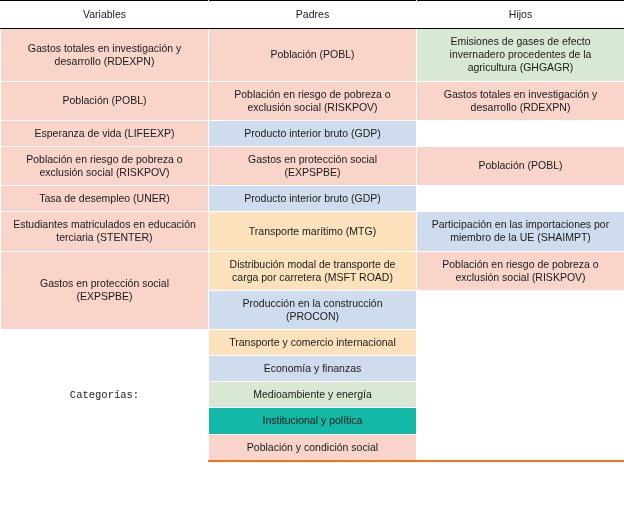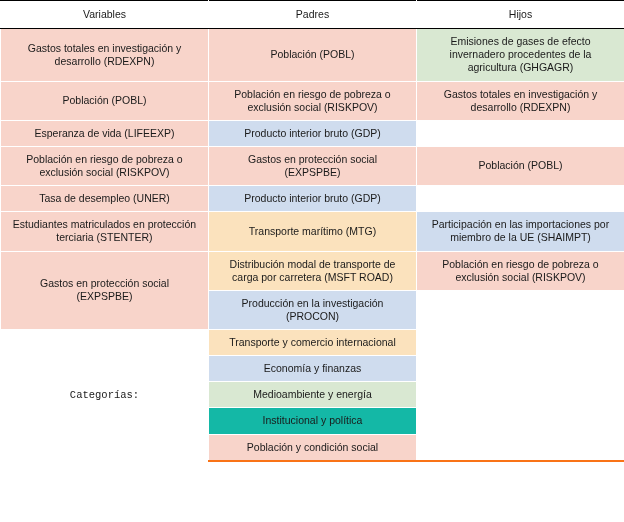--- a/index.html
+++ b/index.html
@@ -110,33 +110,33 @@
         <td class="cat-social">Población (POBL)</td>
       </tr>
 
       <tr>
         <td class="cat-social">Tasa de desempleo (UNER)</td>
         <td class="cat-economy">Producto interior bruto (GDP)</td>
         <td class="empty"></td>
       </tr>
 
       <tr>
-        <td class="cat-social">Estudiantes matriculados en protección terciaria (STENTER)</td>
+        <td class="cat-social">Estudiantes matriculados en educación terciaria (STENTER)</td>
         <td class="cat-transport">Transporte marítimo (MTG)</td>
         <td class="cat-economy">Participación en las importaciones por miembro de la UE (SHAIMPT)</td>
       </tr>
 
       <tr class="sep-top">
         <td class="cat-social" rowspan="2">Gastos en protección social (EXPSPBE)</td>
         <td class="cat-transport">Distribución modal de transporte de carga por carretera (MSFT ROAD)</td>
         <td class="cat-social">Población en riesgo de pobreza o exclusión social (RISKPOV)</td>
       </tr>
 
       <tr>
-        <td class="cat-economy">Producción en la investigación (PROCON)</td>
+        <td class="cat-economy">Producción en la construcción (PROCON)</td>
         <td class="empty"></td>
       </tr>
 
       <tr class="sep-top">
         <td class="white" rowspan="5">Categorías:</td>
         <td class="cat-transport">Transporte y comercio internacional</td>
         <td class="empty"></td>
       </tr>
 
       <tr>

